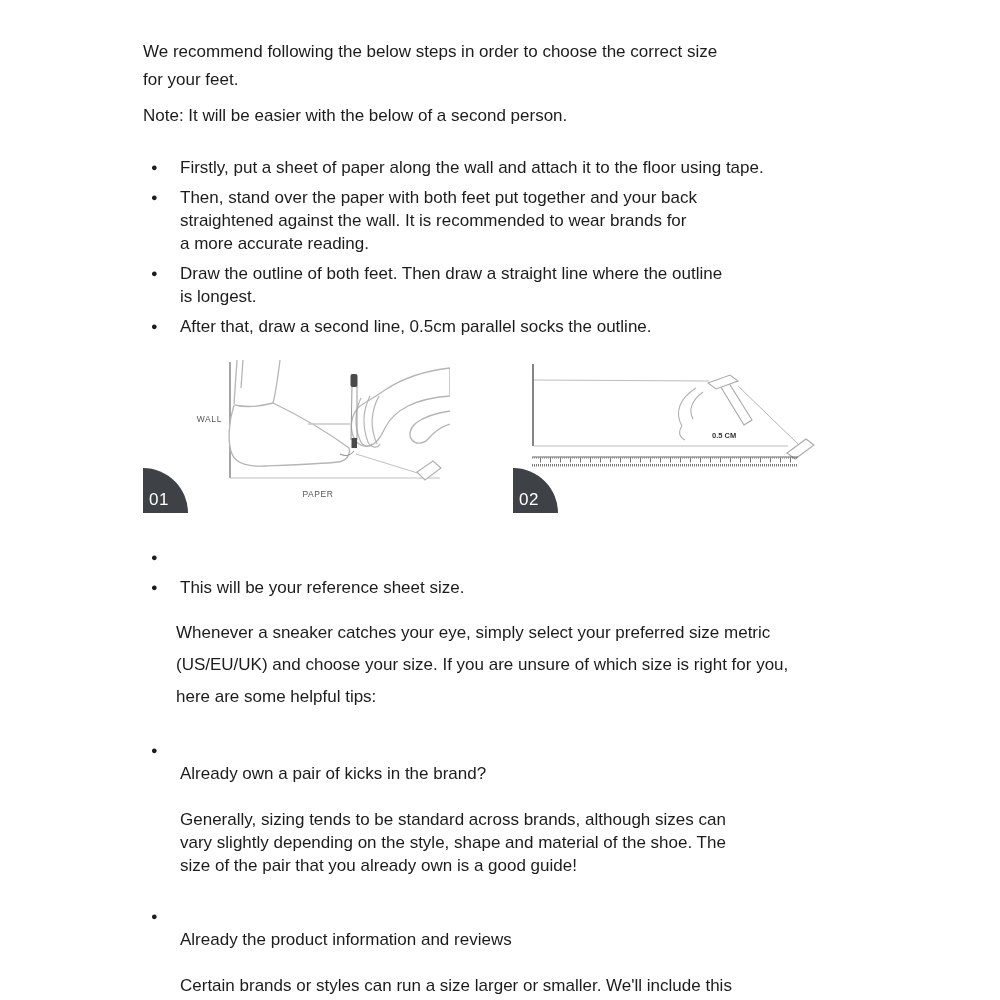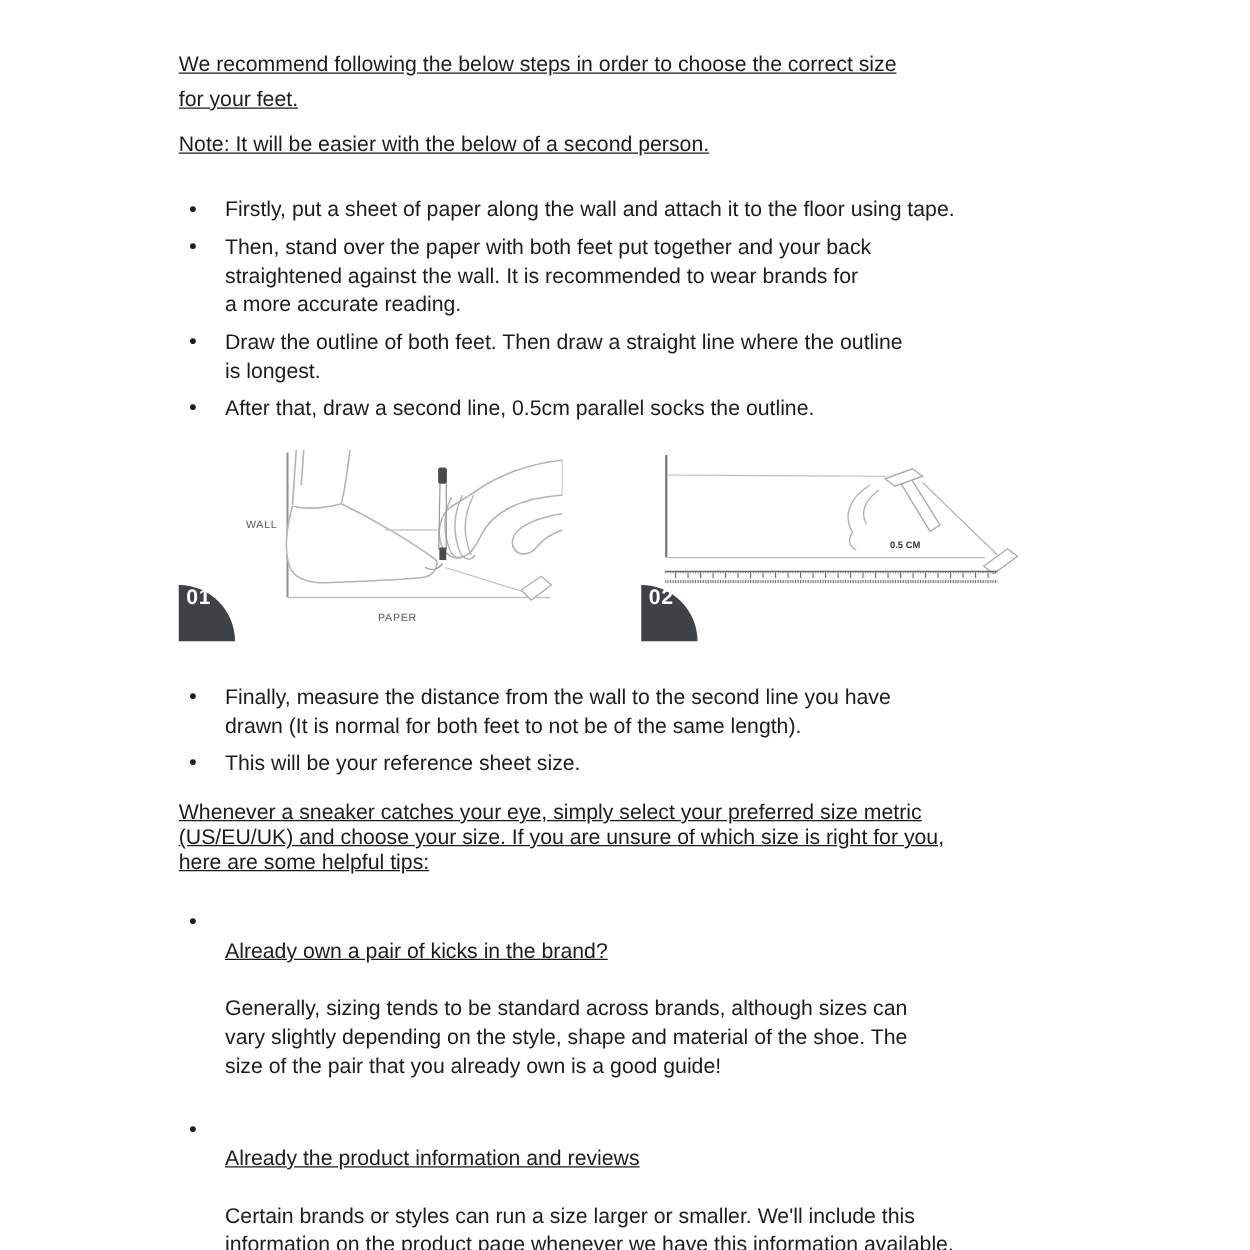--- a/index.html
+++ b/index.html
@@ -1,39 +1,39 @@
 <!DOCTYPE html>
 <html><head>
 <meta charset="utf-8">
 <style>
   html,body{margin:0;padding:0;background:#ffffff;}
   body{width:1000px;height:1000px;position:relative;overflow:hidden;
        font-family:"Liberation Sans","DejaVu Sans",sans-serif;color:#1c1c1c;}
   .content{padding:38px 120px 0 143px;}
-  .para{font-size:17px;line-height:28px;margin:0;white-space:pre-line;text-decoration:underline;}
+  .para{font-size:17px;line-height:28px;margin:0;white-space:pre-line;}
   .note{margin-top:8px;}
   ul.blist{list-style:none;margin:0;padding:0;}
   ul.blist li{display:flex;margin:0 0 7px 0;}
   .steps{margin-top:26px !important;}
   .steps2{margin-top:27px !important;}
   .marker{flex:0 0 37px;padding-left:8px;box-sizing:border-box;
           font-size:11px;line-height:23px;color:#1c1c1c;}
   .btext{font-size:17px;line-height:23px;white-space:pre-line;}
-  .sizing{margin-top:18px;line-height:20px;}
+  .sizing{margin-top:18px;line-height:32px;margin-left:33px;}
   ul.tips{margin-top:26px !important;}
   ul.tips li{margin-bottom:28px;}
-  .tip-title{display:block;text-decoration:underline;}
+  .tip-title{display:block;}
   
   .diagrams{position:relative;width:836px;height:163px;margin-left:-143px;margin-top:18px;}
   .diagrams svg{position:absolute;top:0;}
   #diag1{left:140px;}
   #diag2{left:500px;}
   .badge{position:absolute;top:112px;width:45px;height:45px;background:#3e4145;
-         border-radius:0 100% 0 0;color:#ffffff;font-weight:bold;font-size:17px;
-         display:flex;padding:0 0 3px 6px;box-sizing:border-box;
+         border-radius:0 100% 0 0;color:#ffffff;font-weight:normal;font-size:17px;
+         display:flex;align-items:flex-end;padding:0 0 3px 6px;box-sizing:border-box;
          letter-spacing:0.5px;}
   .badge1{left:143px;}
   .badge2{left:513px;}
   .diag-label{font-size:8.5px;fill:#555;letter-spacing:0.6px;}
   .gap-label{font-size:7.5px;font-weight:bold;fill:#333;}
 </style>
 </head>
 <body>
 
 <div class="content">
@@ -140,22 +140,20 @@
       <span>01</span>
     </div>
     <div class="badge badge2">
       <span>02</span>
     </div>
   </div>
 
   <ul class="blist steps2">
     <li>
       <span class="marker">●</span>
-      <span class="btext">Finally, measure the distance from the wall to the second line you have
-drawn (It is normal for both feet to not be of the same length).</span>
     </li>
     <li>
       <span class="marker">●</span>
       <span class="btext">This will be your reference sheet size.</span>
     </li>
   </ul>
 
   <p class="para sizing">Whenever a sneaker catches your eye, simply select your preferred size metric
 (US/EU/UK) and choose your size. If you are unsure of which size is right for you,
 here are some helpful tips:</p>

